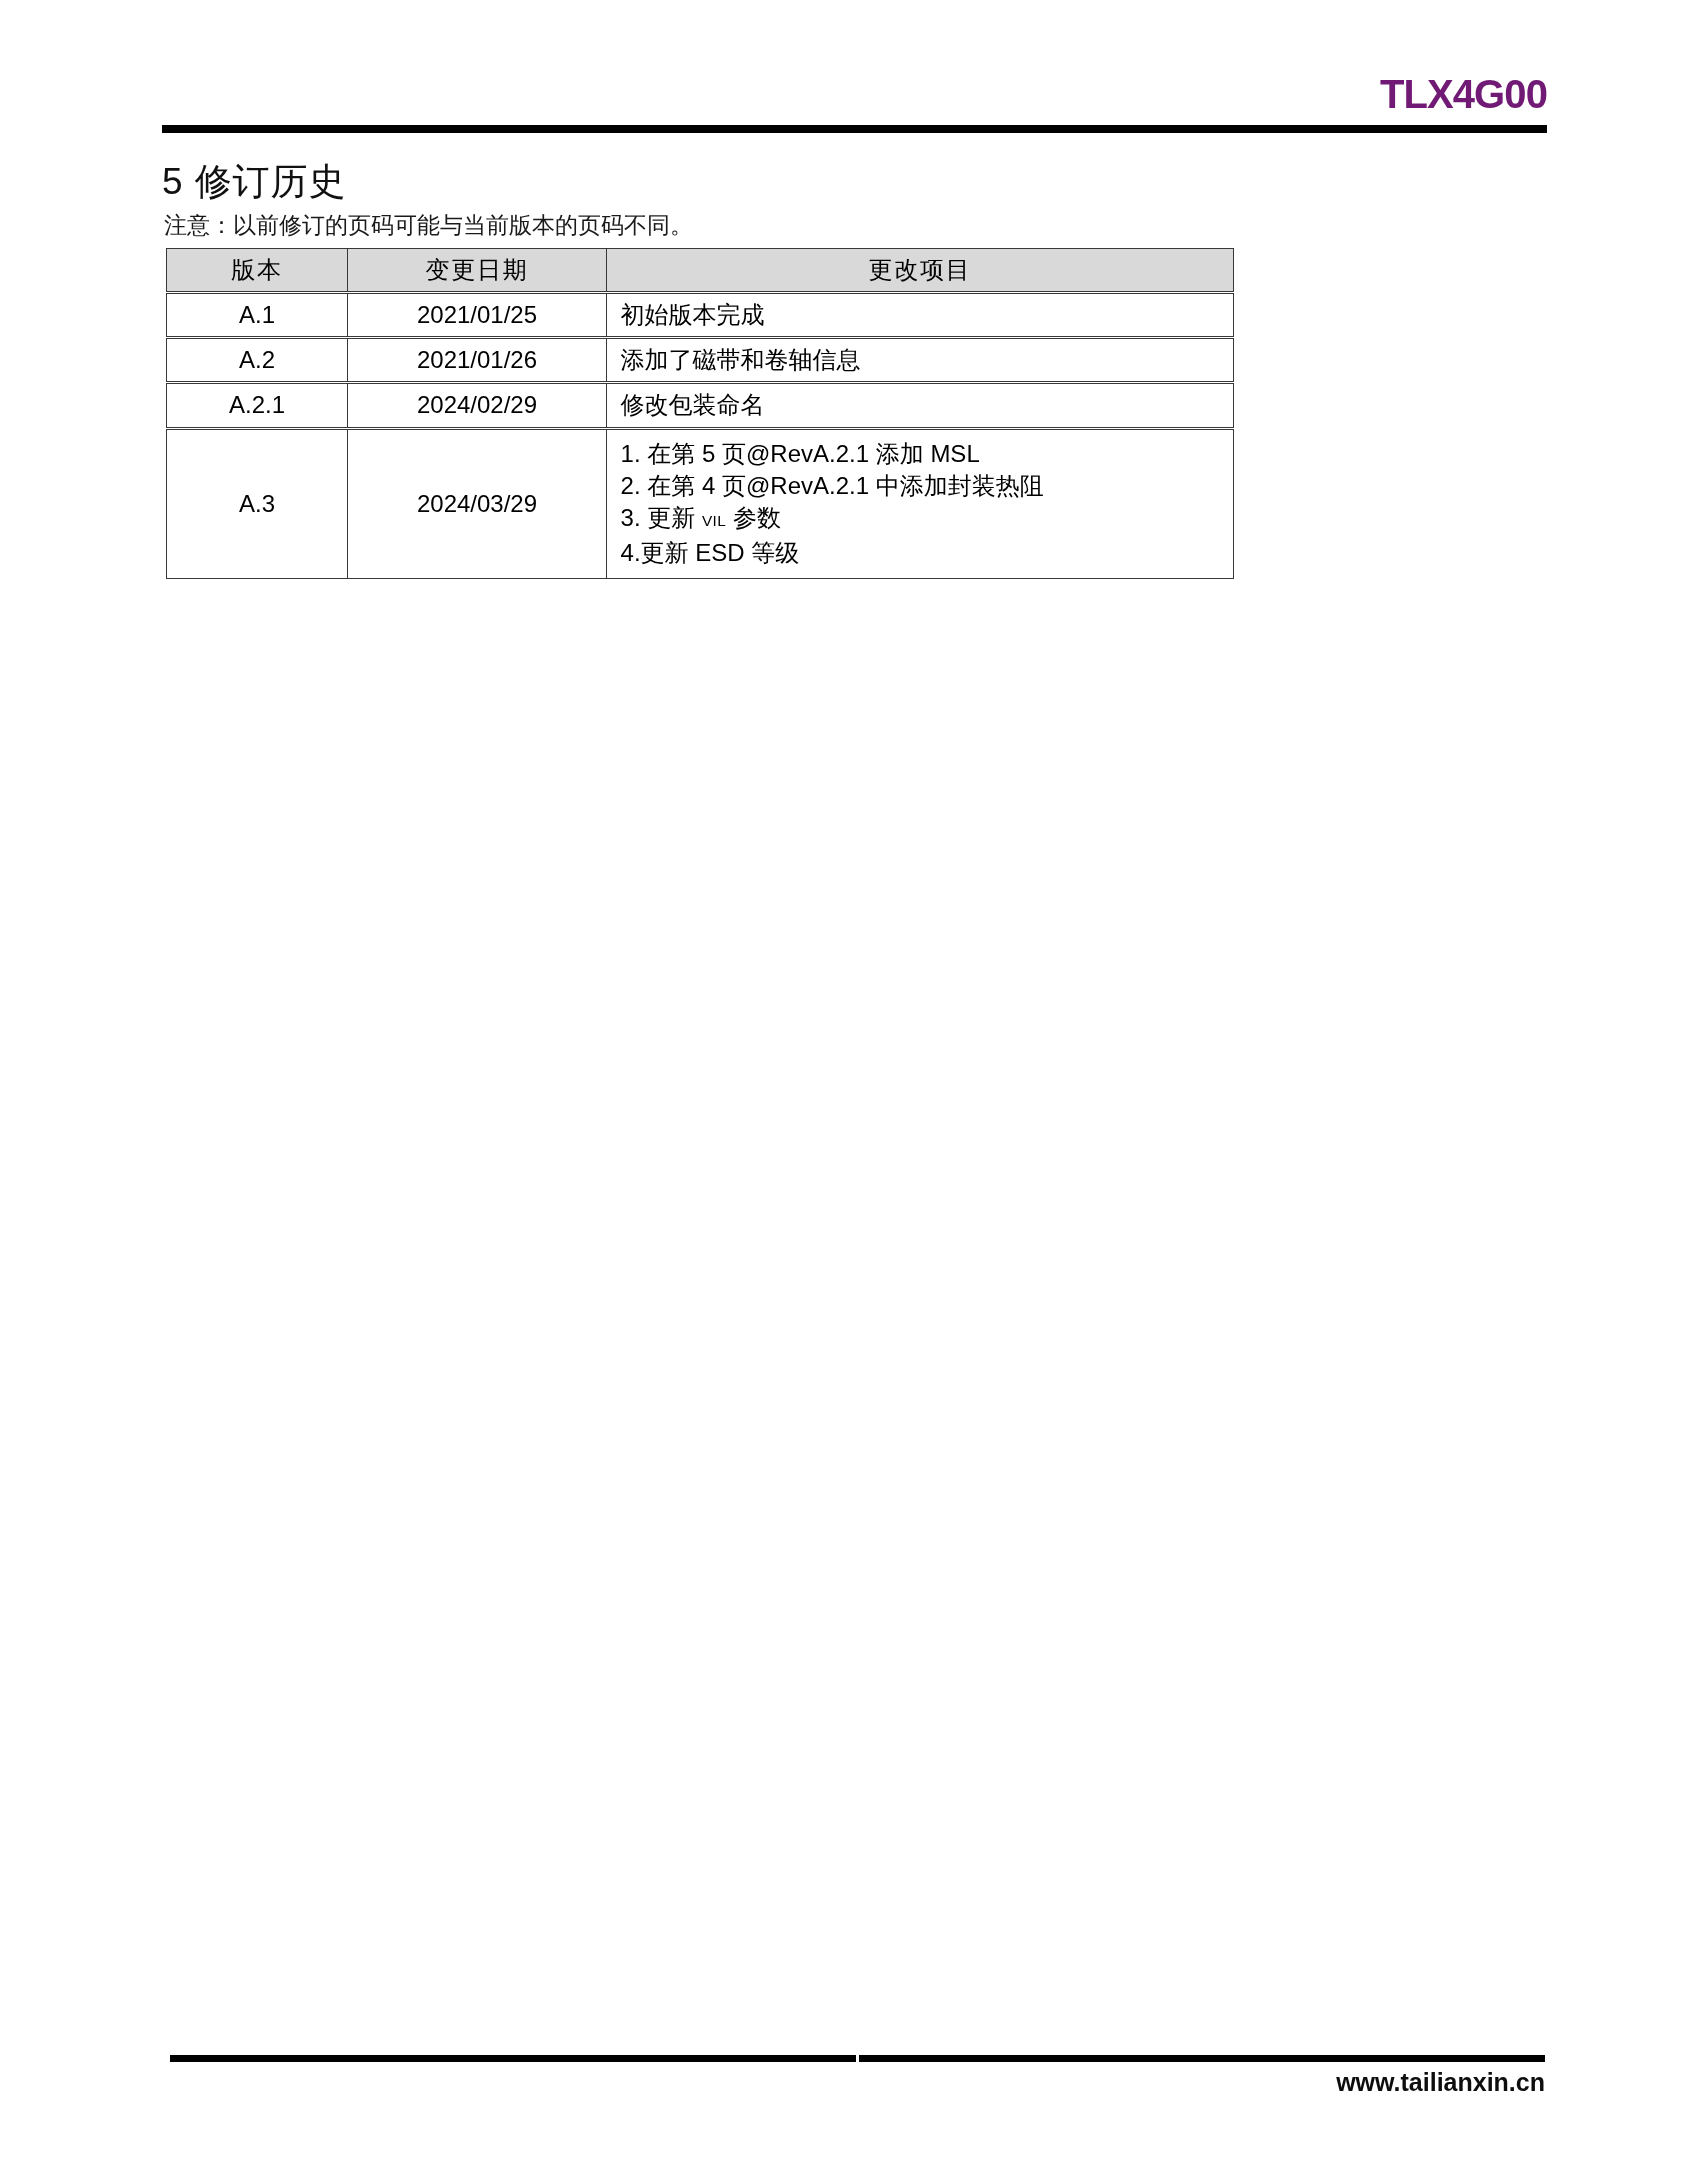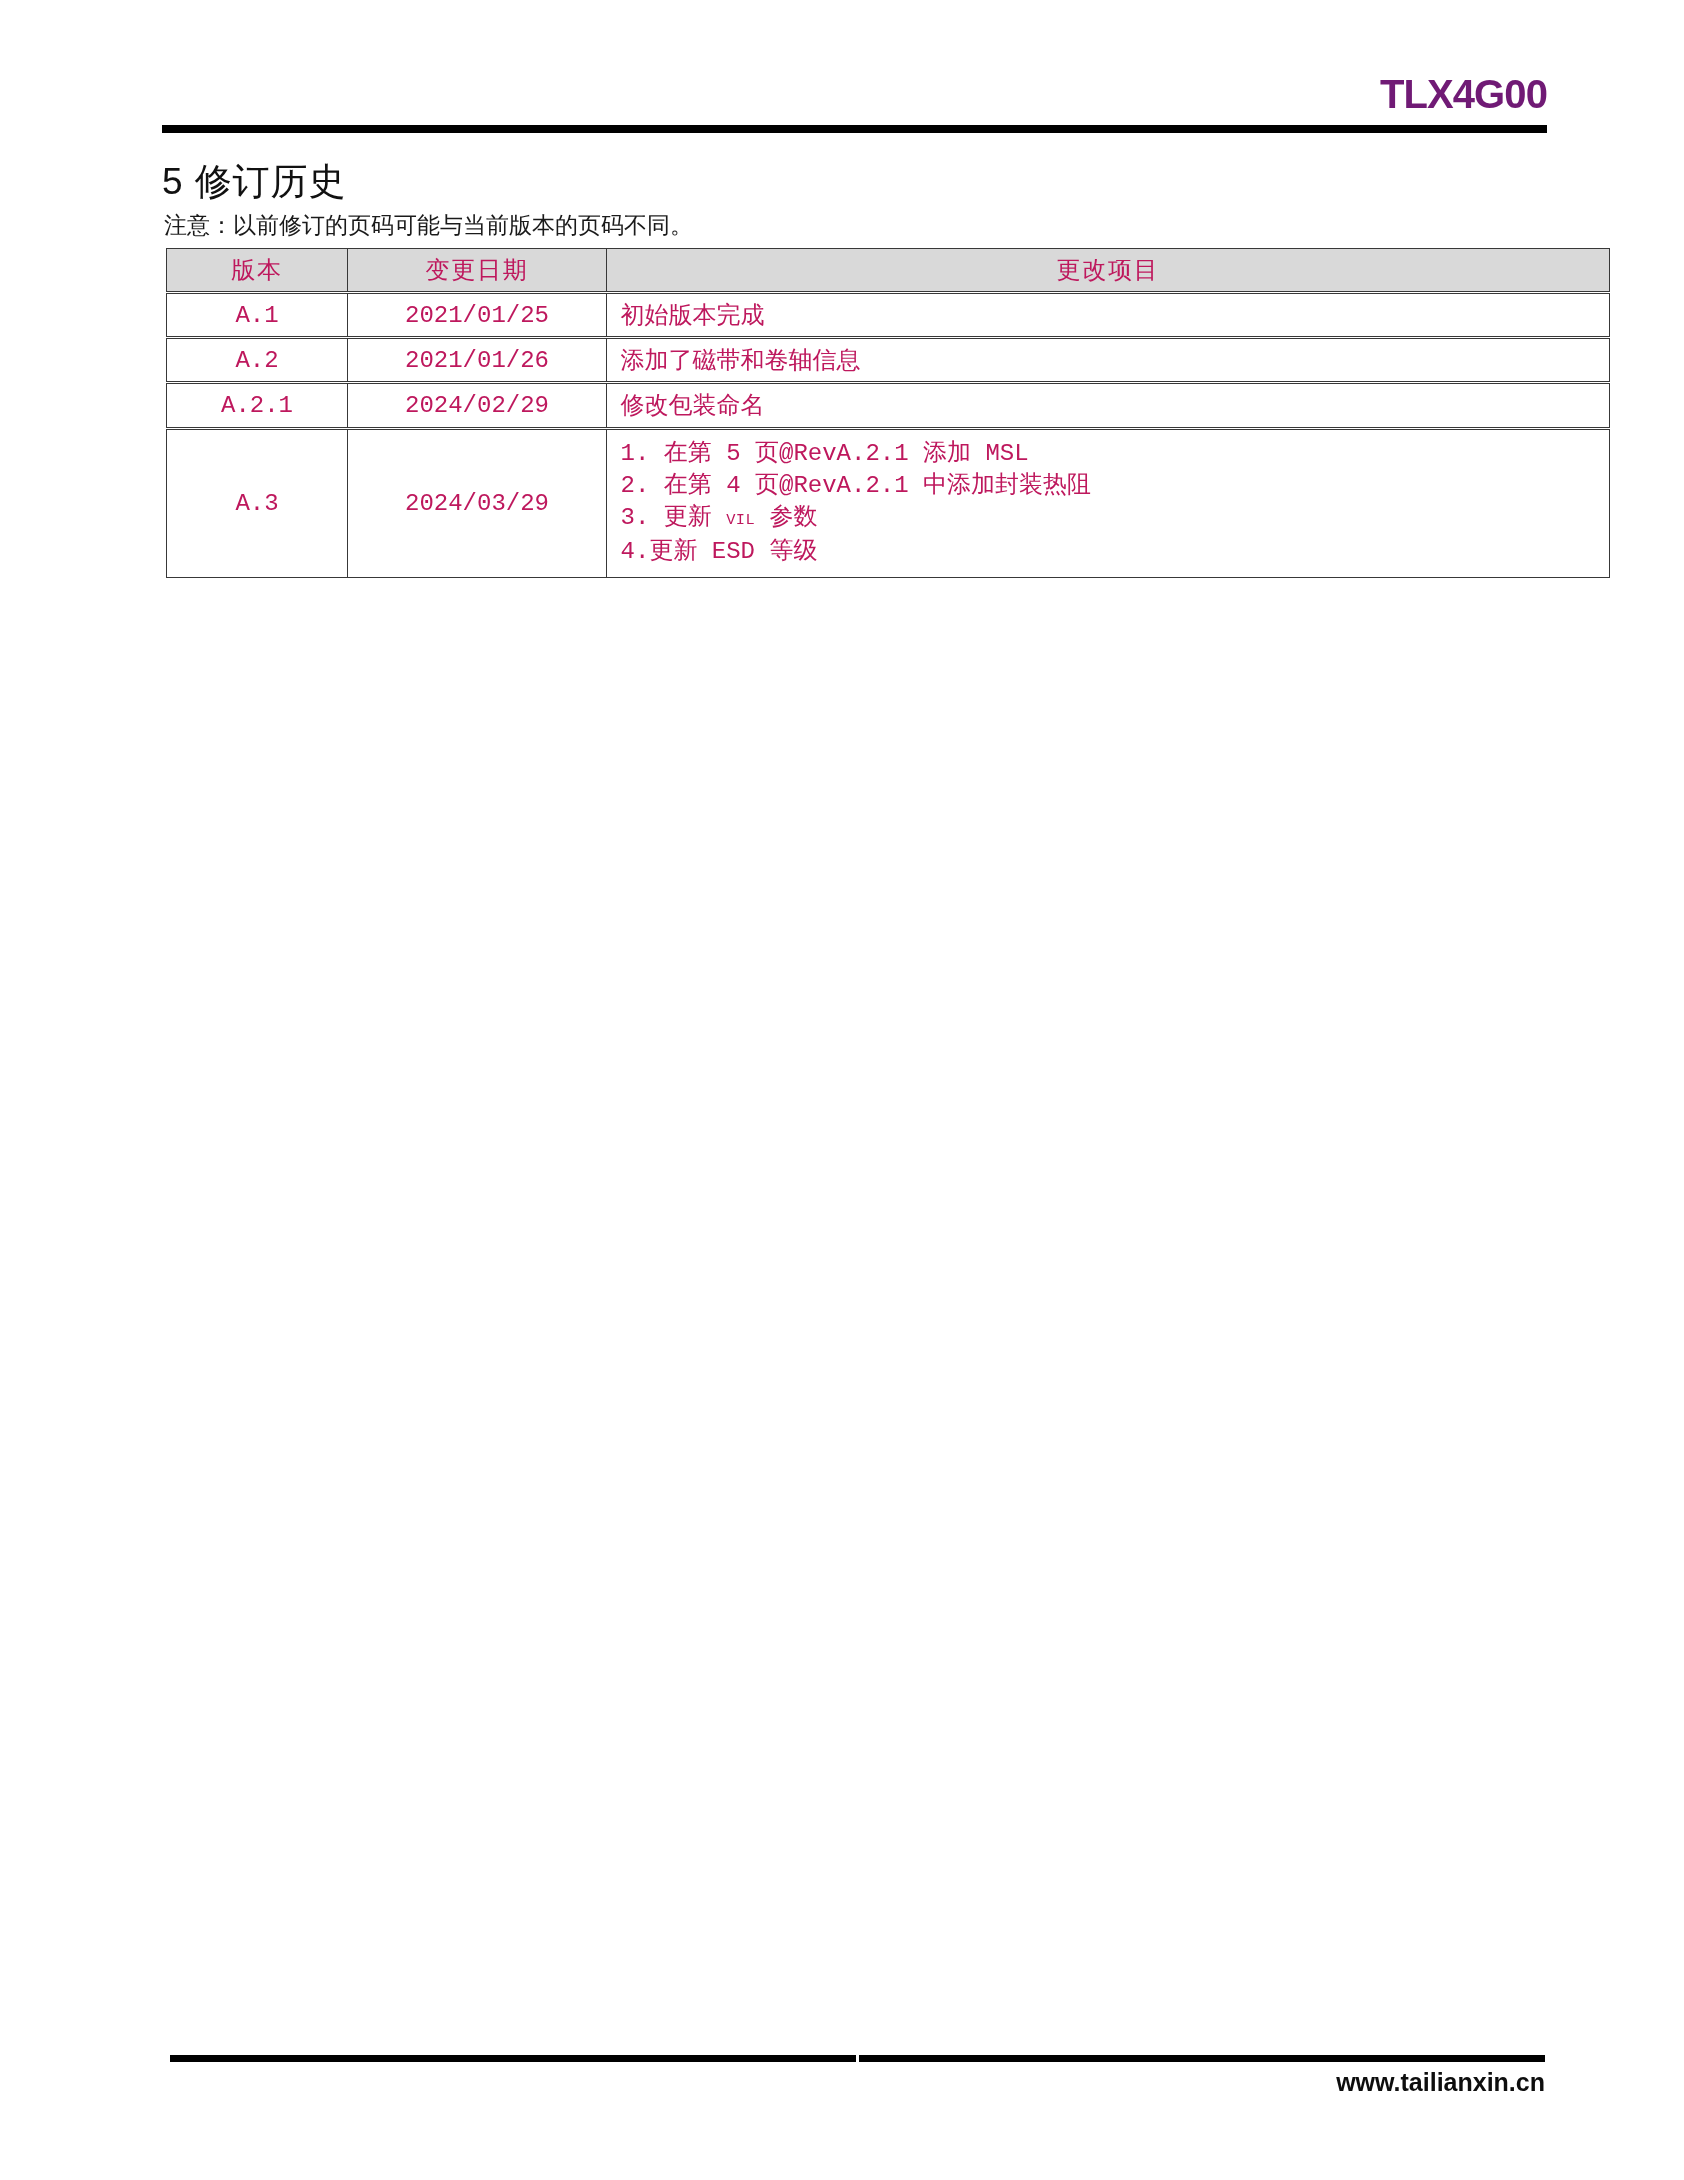--- a/index.html
+++ b/index.html
@@ -31,41 +31,41 @@
     letter-spacing: 0.9px;
   }
   .note {
     position: absolute; top: 210px; left: 164px;
     font-size: 23px; color: #1a1a1a;
   }
 
   
   table.rev {
     position: absolute; top: 247px; left: 166px;
-    width: 1444px;
+    width: 1068px;
     border-collapse: separate; border-spacing: 0 1.7px;
-    font-size: 24px; color: #be185d;
+    font-size: 24px; color: #000000;
     table-layout: fixed;
   }
   table.rev th, table.rev td {
     border-top: 1.7px solid #383838;
     border-bottom: 1.7px solid #383838;
     border-right: 1.7px solid #383838;
     vertical-align: middle;
     background: #ffffff;
   }
   table.rev th:first-child, table.rev td:first-child { border-left: 1.7px solid #383838; }
   table.rev th {
     background: #d9d9d9;
     font-weight: 400;
     height: 44px;
     text-align: center;
     letter-spacing: 1.7px;
   }
-  table.rev td { height: 39px; font-family: Liberation Mono, monospace; }
+  table.rev td { height: 39px; }
   td.c-ver, td.c-date { text-align: center; }
   td.c-chg { text-align: left; padding: 5.1px 13.6px; }
   tr.tall td.c-chg { padding: 8.5px 13.6px; }
   tr.tall td.c-chg .chg-line { line-height: 32px; }
   .sc { font-size: 0.64em; letter-spacing: 0.4px; }
 
   
   .footer {
     position: absolute; top: 2055px; left: 170px; width: 1375px;
     display: flex; column-gap: 2.6px;

